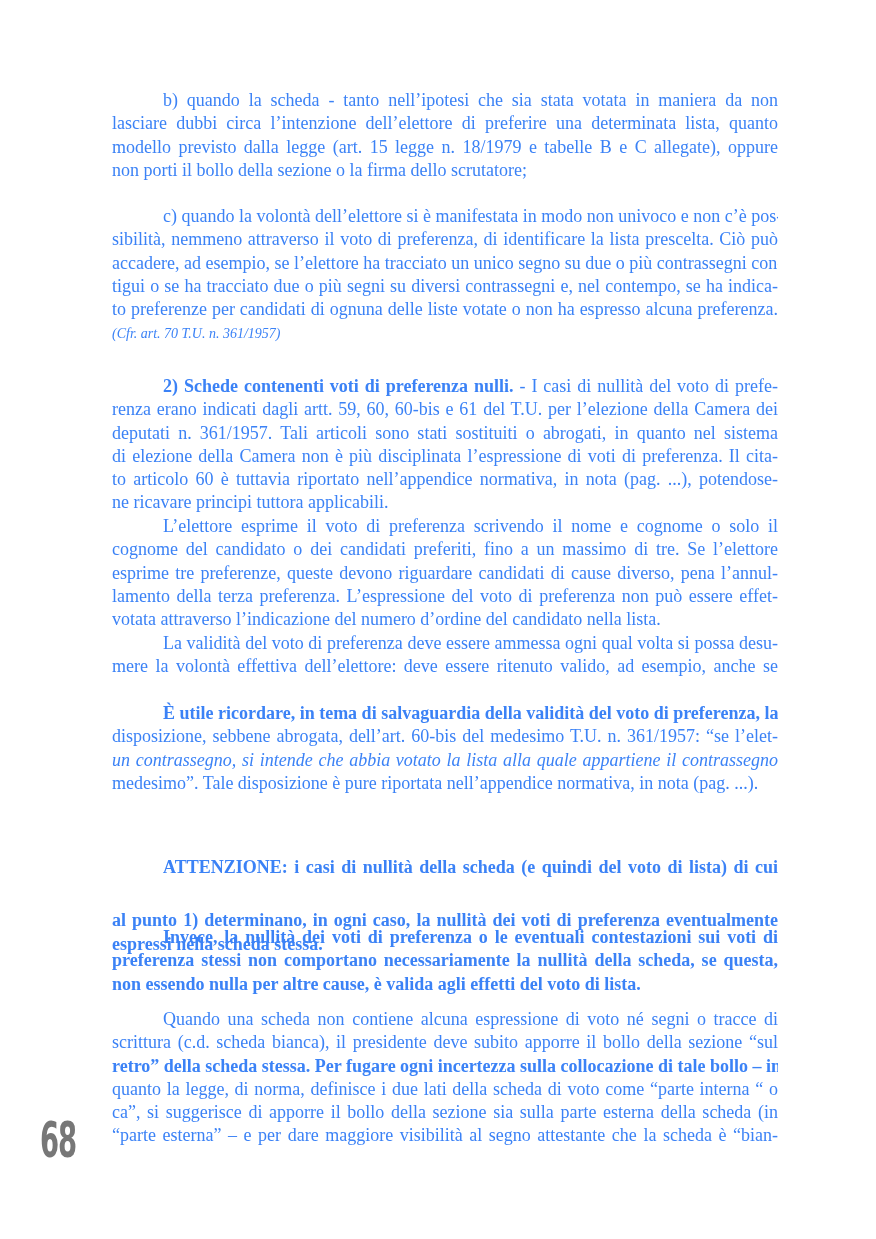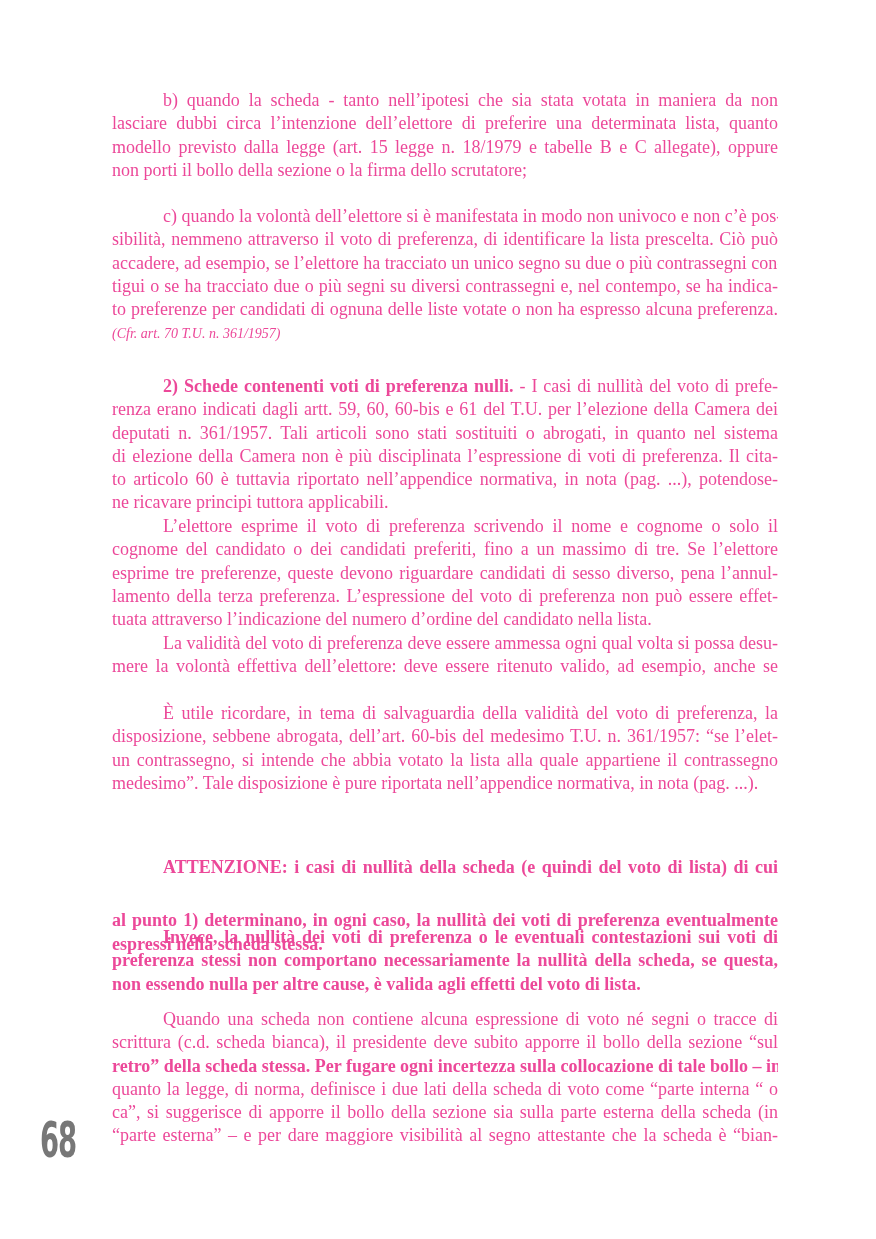--- a/index.html
+++ b/index.html
@@ -1,18 +1,18 @@
 <!DOCTYPE html>
 <html><head>
 <meta charset="utf-8">
 <style>
   html, body { margin:0; padding:0; background:#ffffff; }
   body { width:876px; height:1239px; position:relative; overflow:hidden; }
   .page { position:absolute; left:0; top:0; width:876px; height:1239px; background:#fff; }
-  .textblock { position:absolute; left:112px; width:666px; font-family:"Liberation Serif","DejaVu Serif",serif; font-size:18px; color:#ec4899; }
+  .textblock { position:absolute; left:112px; width:666px; font-family:"Liberation Serif","DejaVu Serif",serif; font-size:18px; color:#3b82f6; }
   .line { height:23.3px; line-height:23.3px; white-space:nowrap; text-align:justify; text-align-last:justify; overflow:hidden; }
   .line.last { text-align-last:left; }
   .line.indent { padding-left:51px; }
   .bold { font-weight:bold; }
   .cite { font-style:italic; font-size:14px; }
   .pagenum { position:absolute; left:40px; top:1112px; width:36px; height:56px; font-family:"DejaVu Sans",sans-serif; font-weight:bold; font-size:50px; line-height:56px; color:#777; transform:scaleX(0.55); transform-origin:left top; letter-spacing:-2px; }
 </style>
 </head>
 <body>
 
@@ -36,32 +36,32 @@
         <div class="line indent" style="text-align: justify;"><span class="bold">2) Schede contenenti voti di preferenza nulli.</span><span> - I casi di nullità del voto di prefe-</span></div>
         <div class="line" style="text-align: justify;"><span>renza erano indicati dagli artt. 59, 60, 60-bis e 61 del T.U. per l’elezione della Camera dei</span></div>
         <div class="line" style="text-align: justify;"><span>deputati n. 361/1957. Tali articoli sono stati sostituiti o abrogati, in quanto nel sistema</span></div>
         <div class="line" style="text-align: justify;"><span>di elezione della Camera non è più disciplinata l’espressione di voti di preferenza. Il cita-</span></div>
         <div class="line" style="text-align: justify;"><span>to articolo 60 è tuttavia riportato nell’appendice normativa, in nota (pag. ...), potendose-</span></div>
         <div class="line last"><span>ne ricavare principi tuttora applicabili.</span></div>
       </div>
       <div class="textblock" style="top: 515px;">
         <div class="line indent" style="text-align: justify;"><span>L’elettore esprime il voto di preferenza scrivendo il nome e cognome o solo il</span></div>
         <div class="line" style="text-align: justify;"><span>cognome del candidato o dei candidati preferiti, fino a un massimo di tre. Se l’elettore</span></div>
-        <div class="line" style="text-align: justify;"><span>esprime tre preferenze, queste devono riguardare candidati di sesso diverso, pena l’annul-</span></div>
+        <div class="line" style="text-align: justify;"><span>esprime tre preferenze, queste devono riguardare candidati di cause diverso, pena l’annul-</span></div>
         <div class="line" style="text-align: justify;"><span>lamento della terza preferenza. L’espressione del voto di preferenza non può essere effet-</span></div>
-        <div class="line last"><span>tuata attraverso l’indicazione del numero d’ordine del candidato nella lista.</span></div>
+        <div class="line last"><span>votata attraverso l’indicazione del numero d’ordine del candidato nella lista.</span></div>
       </div>
       <div class="textblock" style="top: 632px;">
         <div class="line indent" style="text-align: justify;"><span>La validità del voto di preferenza deve essere ammessa ogni qual volta si possa desu-</span></div>
         <div class="line" style="text-align: justify;"><span>mere la volontà effettiva dell’elettore: deve essere ritenuto valido, ad esempio, anche se</span></div>
       </div>
       <div class="textblock" style="top: 702px;">
-        <div class="line indent" style="text-align: justify;"><span>È utile ricordare, in tema di salvaguardia della validità del voto di preferenza, la</span></div>
+        <div class="line indent" style="text-align: justify; font-weight: bold;"><span>È utile ricordare, in tema di salvaguardia della validità del voto di preferenza, la</span></div>
         <div class="line" style="text-align: justify;"><span>disposizione, sebbene abrogata, dell’art. 60-bis del medesimo T.U. n. 361/1957: “se l’elet-</span></div>
-        <div class="line" style="text-align: justify;"><span>un contrassegno, si intende che abbia votato la lista alla quale appartiene il contrassegno</span></div>
+        <div class="line" style="text-align: justify; font-style: italic;"><span>un contrassegno, si intende che abbia votato la lista alla quale appartiene il contrassegno</span></div>
         <div class="line last"><span>medesimo”. Tale disposizione è pure riportata nell’appendice normativa, in nota (pag. ...).</span></div>
       </div>
       <div class="textblock bold" style="top: 856px;">
         <div class="line indent" style="text-align: justify;"><span>ATTENZIONE: i casi di nullità della scheda (e quindi del voto di lista) di cui</span></div>
         <div class="line" style="text-align: justify; margin-top: 30px;"><span>al punto 1) determinano, in ogni caso, la nullità dei voti di preferenza eventualmente</span></div>
         <div class="line last"><span>espressi nella scheda stessa.</span></div>
       </div>
       <div class="textblock bold" style="top: 926px;">
         <div class="line indent" style="text-align: justify;"><span>Invece, la nullità dei voti di preferenza o le eventuali contestazioni sui voti di</span></div>
         <div class="line" style="text-align: justify;"><span>preferenza stessi non comportano necessariamente la nullità della scheda, se questa,</span></div>

